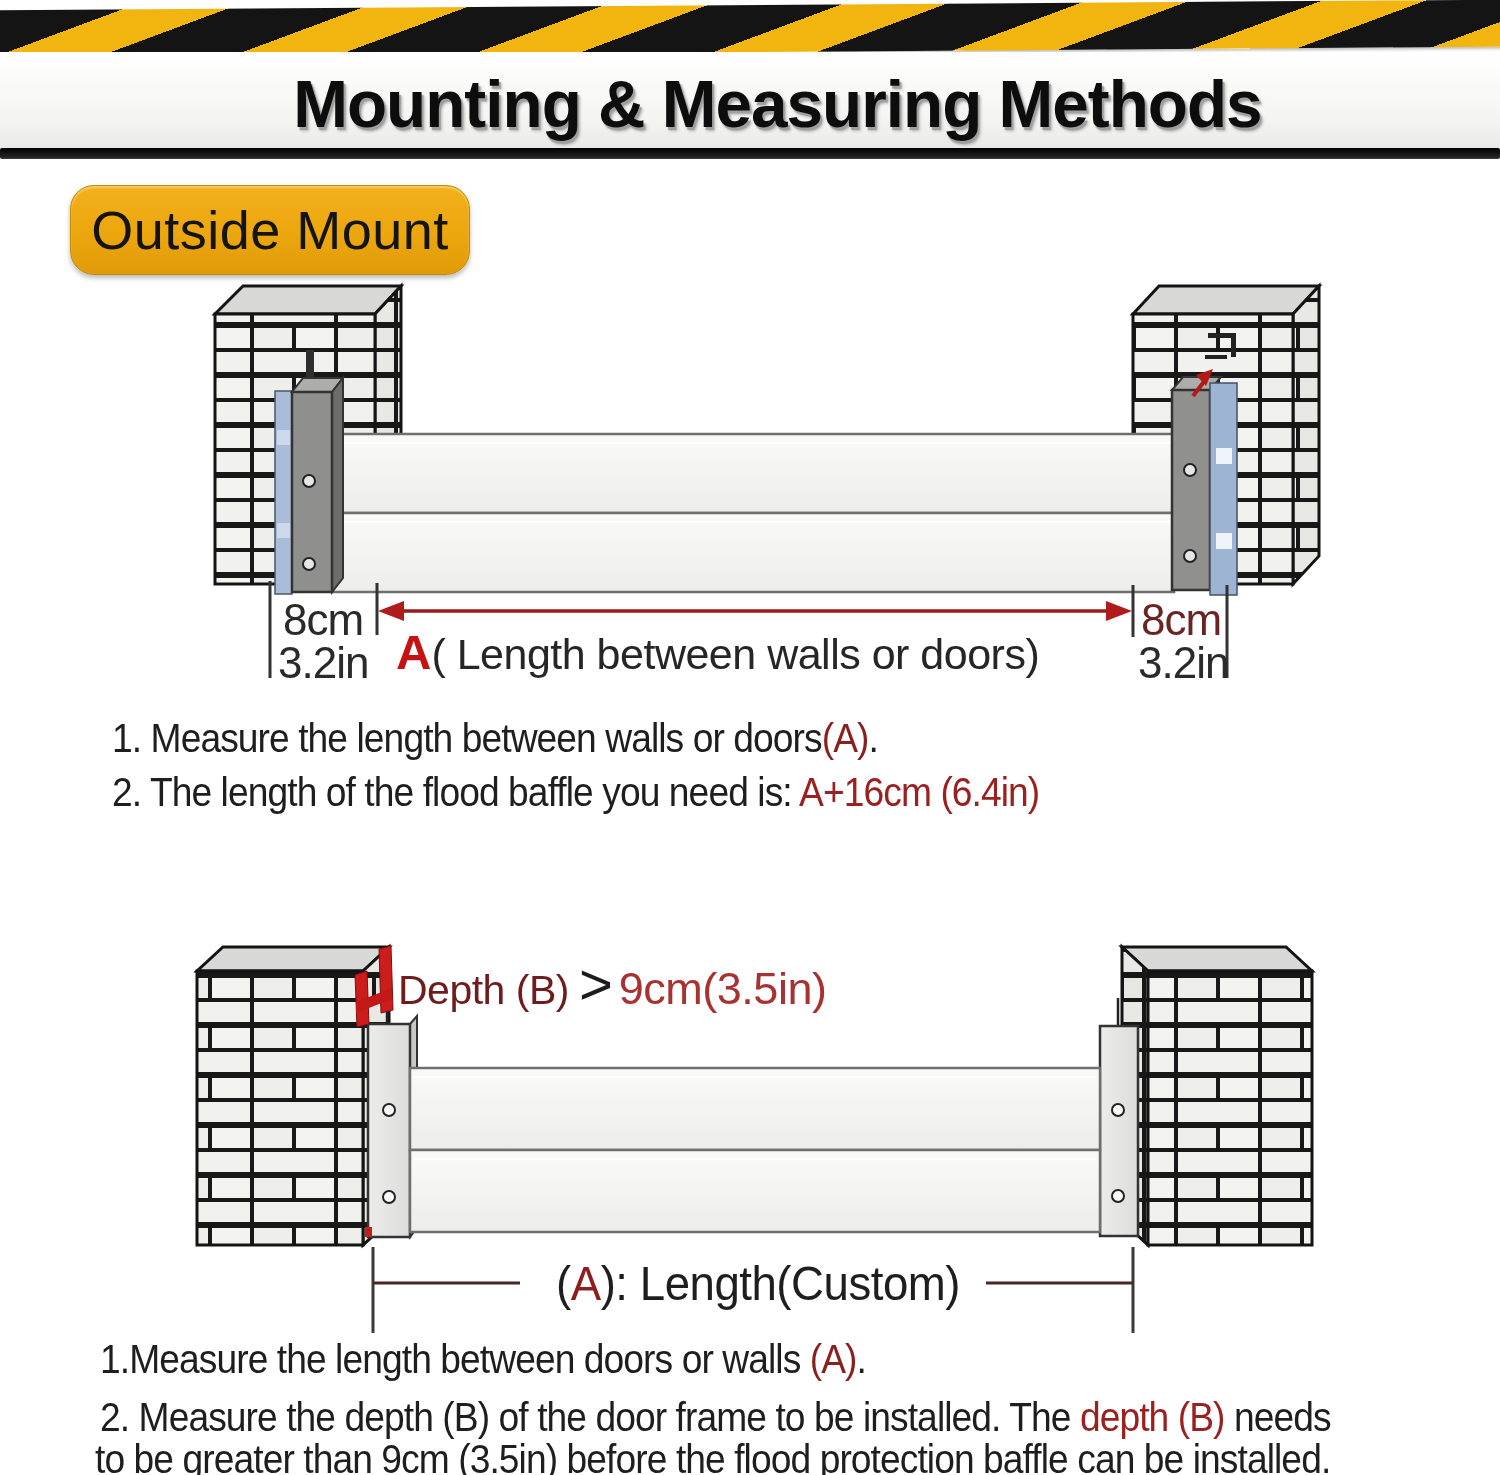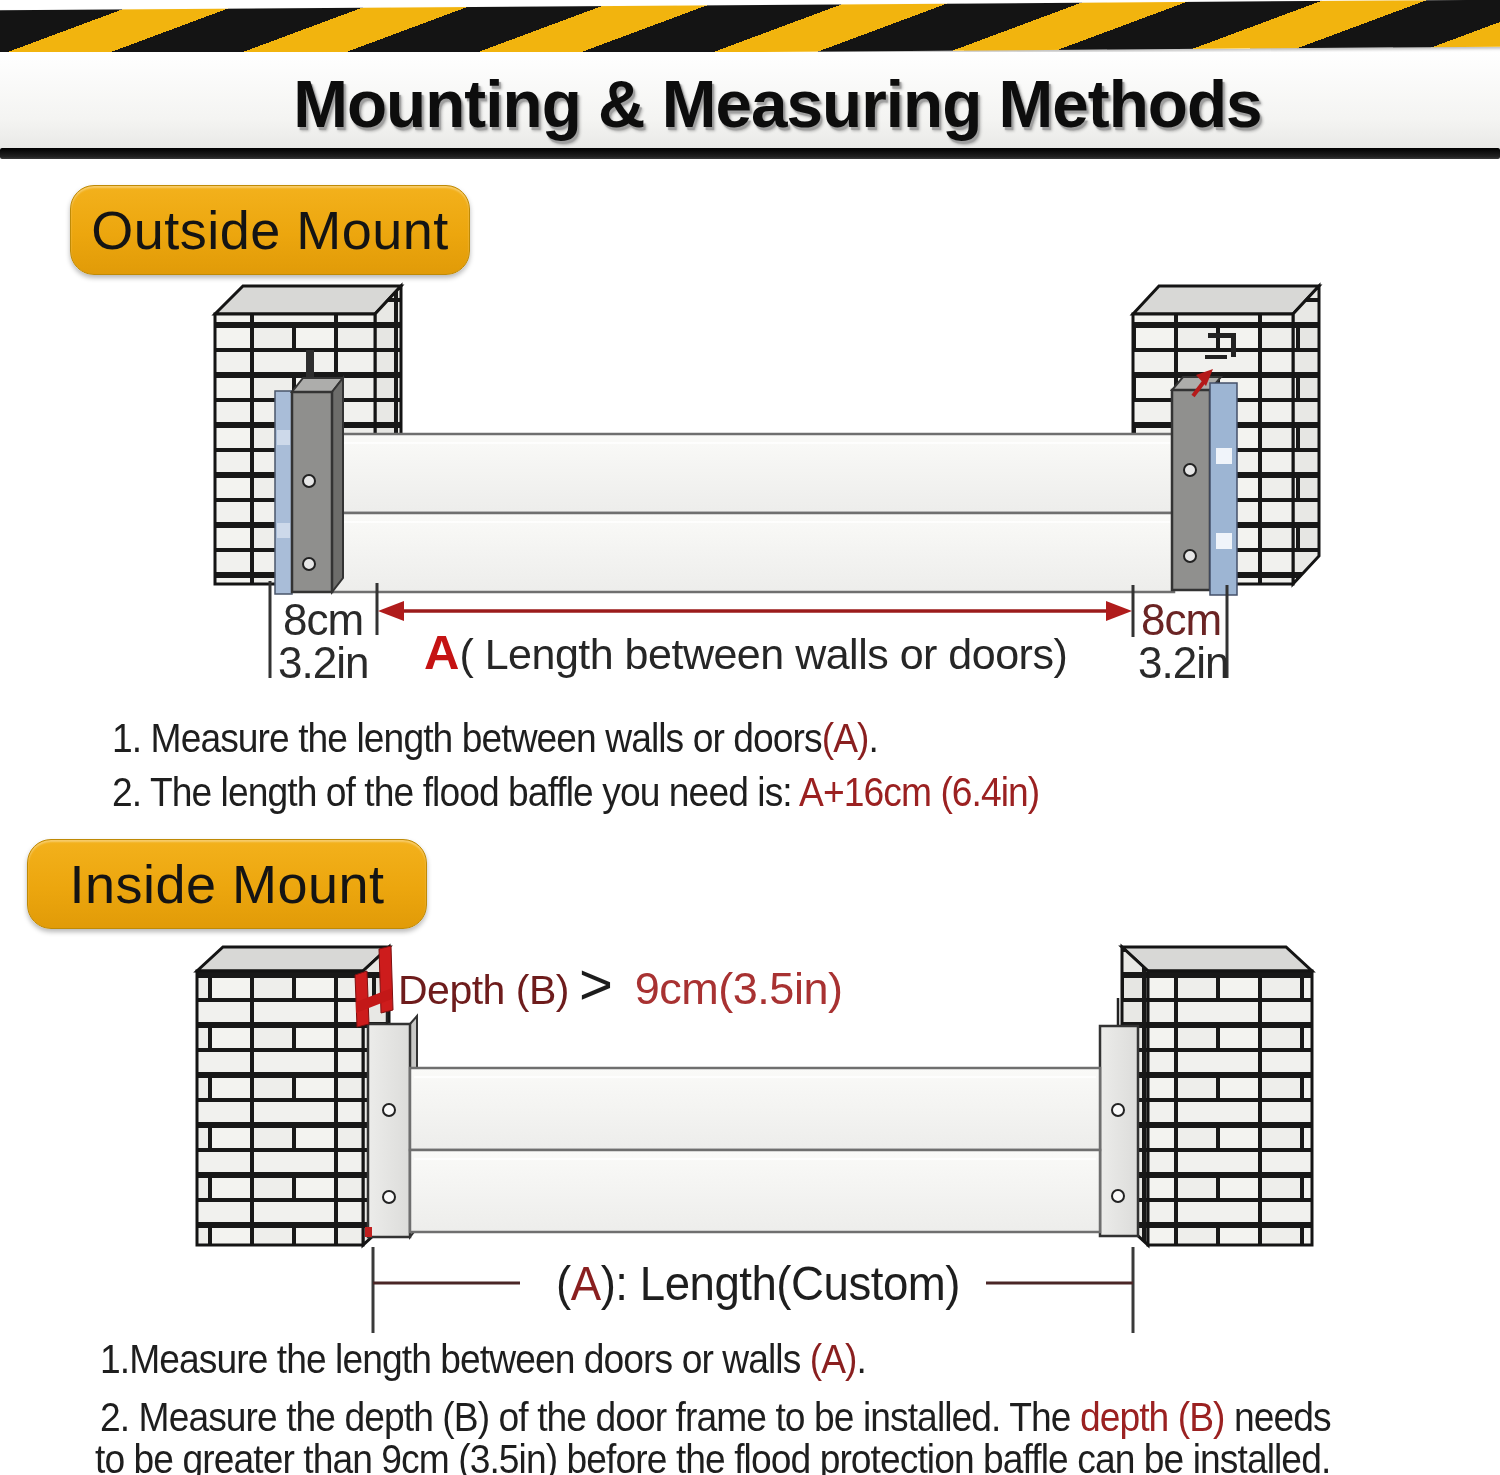--- a/index.html
+++ b/index.html
@@ -51,35 +51,34 @@
   .span-rest{font-size:43px;color:#262626;letter-spacing:-0.5px;}
   .step{
     font-size:40px;letter-spacing:-1px;color:#1e1e1e;
     transform:scaleX(.93);transform-origin:left top;white-space:nowrap;
   }
   .hl-darkred{color:#8a1f1f;}
   .hl-red{color:#9b2121;}
   .depth-lbl{display:flex;align-items:baseline;}
   .depth-word{font-size:41px;color:#6e1c1c;letter-spacing:-0.5px;}
   .depth-gt{font-size:58px;color:#1c1c1c;margin:0 6px 0 10px;}
-  .depth-val{font-size:45px;color:#a83232;letter-spacing:-0.5px;margin-left:16px;}
+  .depth-val{font-size:45px;color:#a83232;letter-spacing:-0.5px;}
   .len-lbl{font-size:48px;color:#1e1e1e;letter-spacing:-0.5px;transform:scaleX(.95);transform-origin:left top;}
 </style>
 </head>
 <body>
 
 <div class="stage">
 
   <div class="hazard"></div>
   <div class="titlebar"></div>
   <div class="page-title">Mounting &amp; Measuring Methods</div>
   <div class="darkbar"></div>
 
   <div class="badge outside">Outside Mount</div>
-  <div class="badge inside">Inside Mount</div>
 
   <svg id="svg-outside" class="diagram" viewBox="0 278 1500 414">
     <defs>
       <pattern id="bf1" width="84" height="50" patternUnits="userSpaceOnUse">
         <rect width="84" height="50" fill="#181818"></rect>
         <rect x="2" y="2" width="80" height="20" fill="#f1f1ee"></rect>
         <rect x="2" y="28" width="38" height="20" fill="#eeeeeb"></rect>
         <rect x="44" y="28" width="38" height="20" fill="#f3f3f0"></rect>
       </pattern>
       <pattern id="bs1" width="44" height="50" patternUnits="userSpaceOnUse">
@@ -154,21 +153,21 @@
       <line x1="392" y1="611" x2="1118" y2="611" stroke="#9b1b1b" stroke-width="3.5"></line>
       <polygon points="378,611 404,601 404,621" fill="#b01c1c"></polygon>
       <polygon points="1132,611 1106,601 1106,621" fill="#b01c1c"></polygon>
     </g>
   </svg>
 
   <div class="lbl dim" style="left:283px;top:595px;">8cm</div>
   <div class="lbl dim" style="left:278px;top:638px;">3.2in</div>
   <div class="lbl dim red" style="left:1141px;top:595px;">8cm</div>
   <div class="lbl dim" style="left:1138px;top:638px;">3.2in</div>
-  <div class="lbl" style="left:424px;top:624px;">
+  <div class="lbl" style="left:396px;top:624px;">
     <span class="span-a">A</span><span class="span-rest">( Length between walls or doors)</span>
   </div>
   <div class="lbl step" style="left:112px;top:716px;">
     <span>1. Measure the length between walls or doors</span><span class="hl-darkred">(A)</span><span>.</span>
   </div>
   <div class="lbl step" style="left:112px;top:770px;">
     <span>2. The length of the flood baffle you need is: </span><span class="hl-red">A+16cm (6.4in)</span>
   </div>
 
   <svg id="svg-inside" class="diagram" viewBox="0 930 1500 414">

